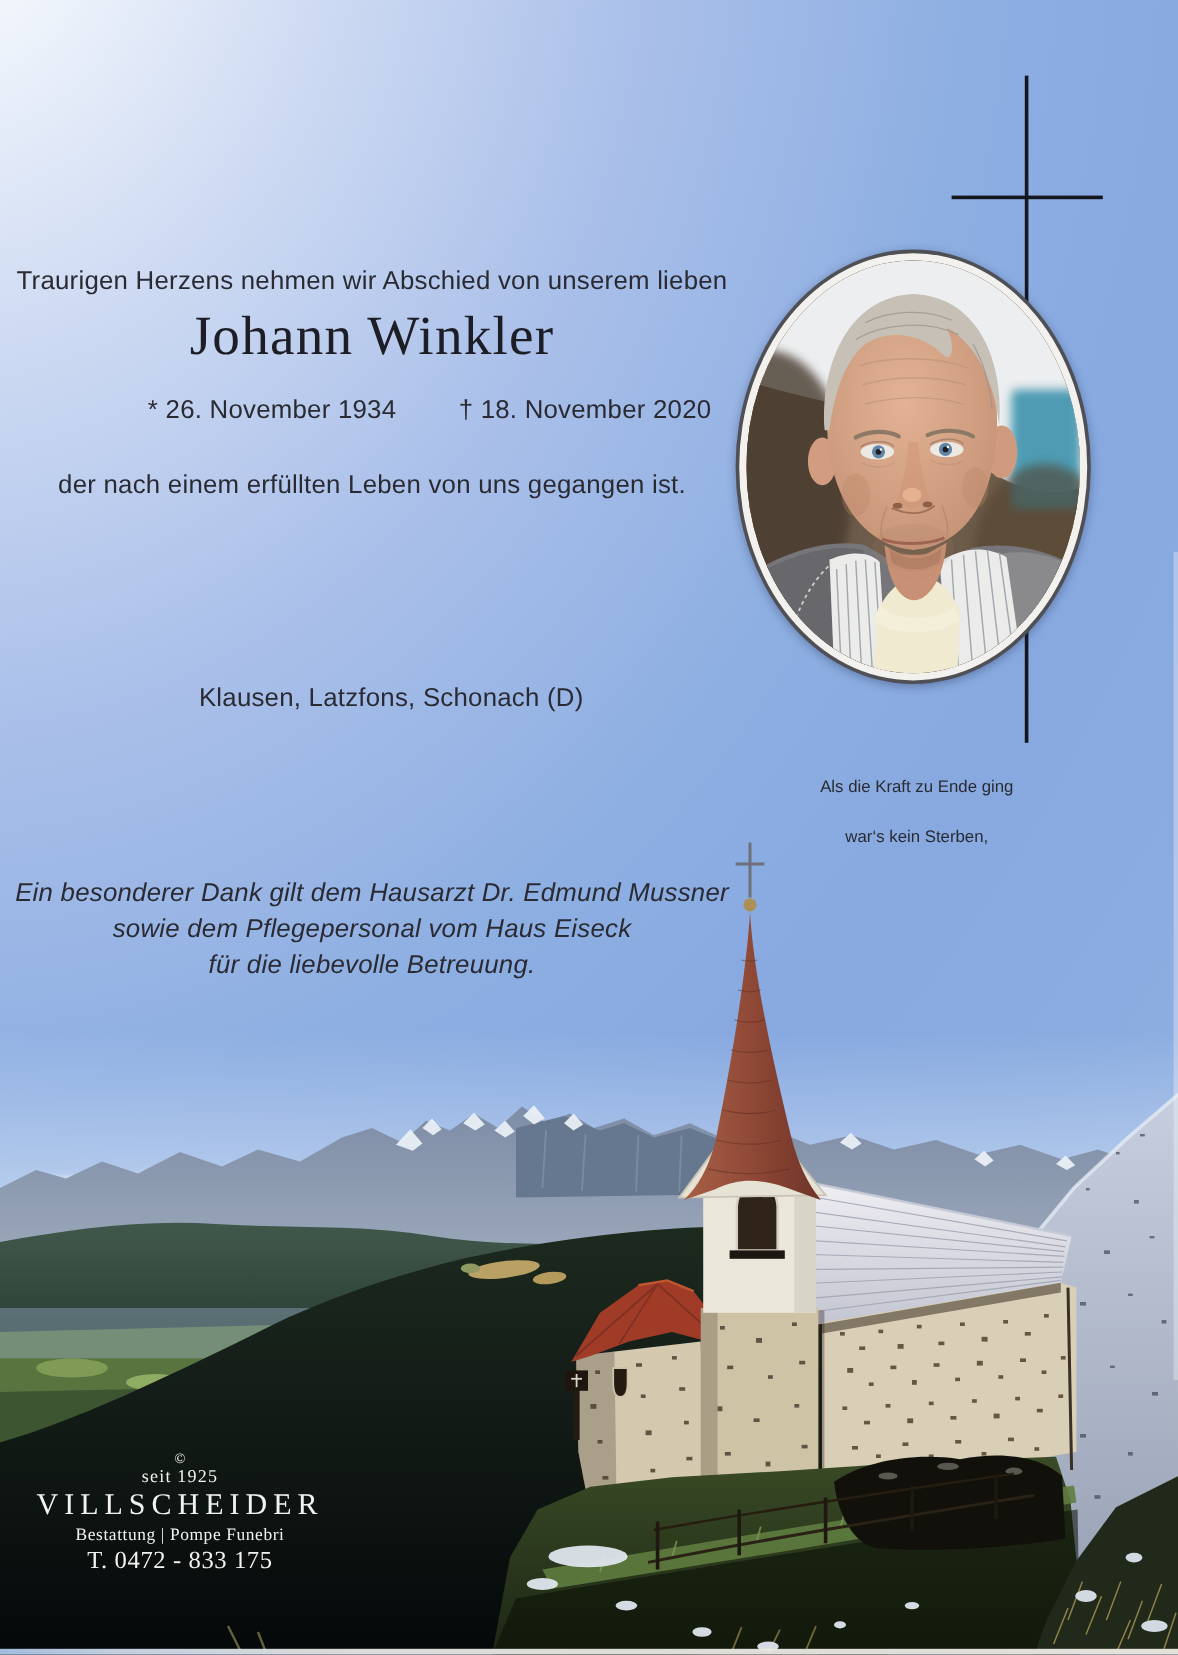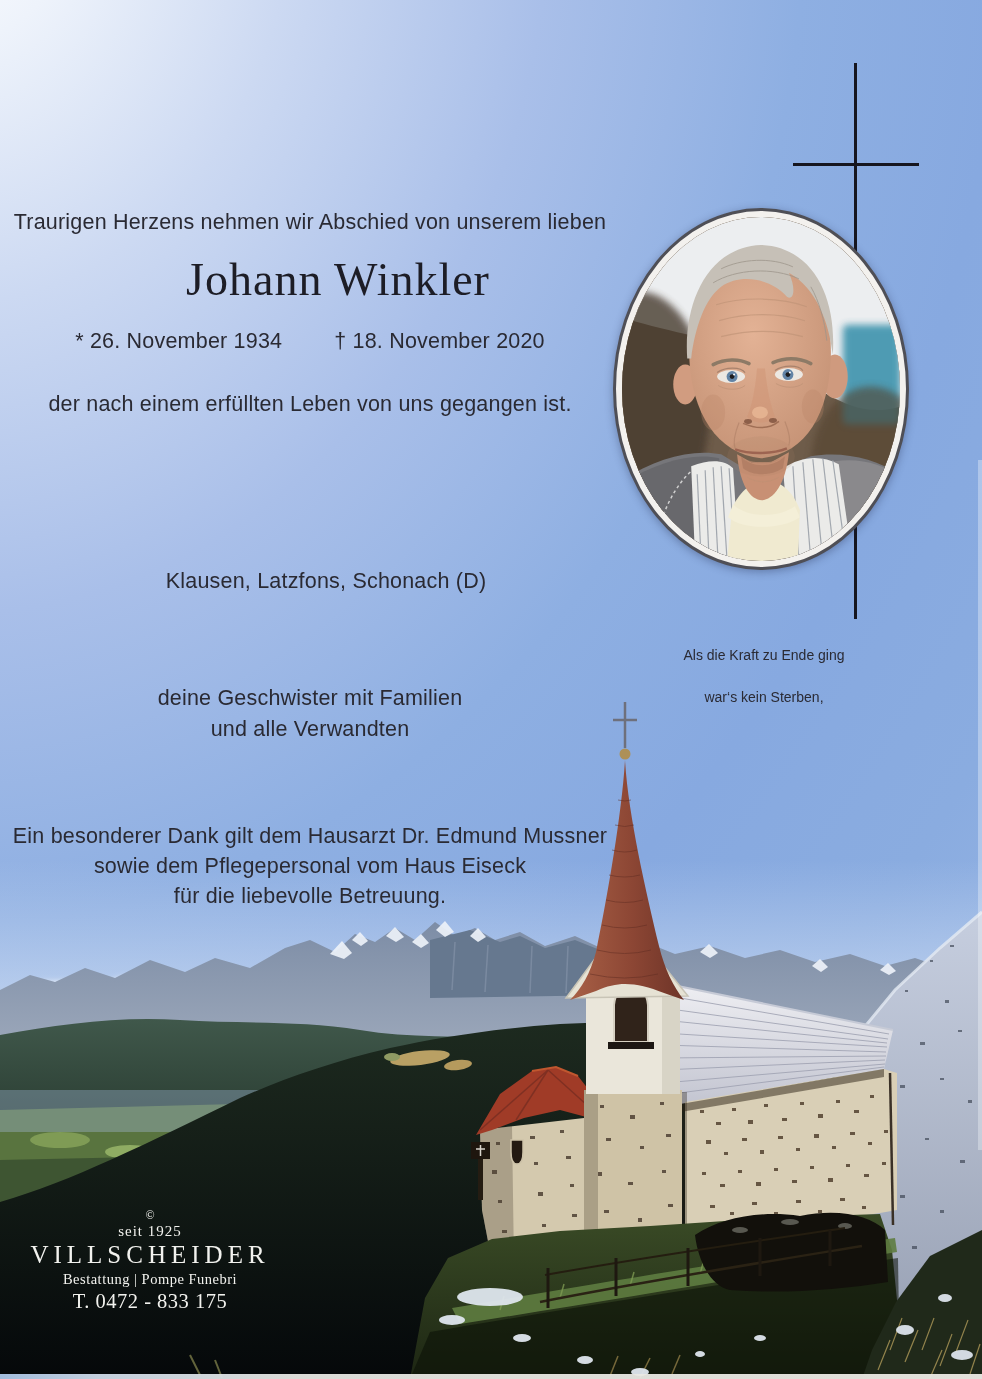--- a/index.html
+++ b/index.html
@@ -507,32 +507,28 @@
         <path d="M114,233 C128,238 152,238 166,232" stroke="#9c604e" stroke-width="2.5" fill="none"></path>
         <path d="M122,243 C136,248 148,248 158,243" stroke="#b98a70" stroke-width="1" fill="none" opacity=".7"></path>
         <path d="M126,261 C136,267 148,267 158,261" stroke="#c09174" stroke-width="1" fill="none" opacity=".6"></path>
         <ellipse cx="92" cy="196" rx="12" ry="18" fill="#b98468" opacity=".3"></ellipse>
         <ellipse cx="192" cy="190" rx="11" ry="17" fill="#b98468" opacity=".3"></ellipse>
         <ellipse cx="140" cy="240" rx="34" ry="20" fill="#a97f66" opacity=".15"></ellipse>
       </svg>
     </div>
   </div>
 
-  <div class="txt sans" style="top:207px;">Traurigen Herzens nehmen wir Abschied von unserem lieben</div>
-  <div class="txt serifbig" style="top:253px;padding-left:28px;">Johann Winkler</div>
-  <div class="txt sans" style="top:326px;">
+  <div class="txt sans" style="top:219px;">Traurigen Herzens nehmen wir Abschied von unserem lieben</div>
+  <div class="txt serifbig" style="top:253px;">Johann Winkler</div>
+  <div class="txt sans" style="top:326px;padding-left:48px;">
     <span>* 26. November 1934</span><span style="display:inline-block;width:52px;"></span><span>† 18. November 2020</span>
   </div>
   <div class="txt sans" style="top:389px;">der nach einem erfüllten Leben von uns gegangen ist.</div>
   <div class="txt sans" style="top:566px;padding-left:16px;">Klausen, Latzfons, Schonach (D)</div>
-  <div class="txt sans" style="top:683px; line-height:31px;">
-    <div>deine Geschwister mit Familien</div>
-    <div>und alle Verwandten</div>
-  </div>
-  <div class="txt sans" style="top:821px;">
+  <div class="txt sans" style="top:729px;font-style:italic;">
     <div>Ein besonderer Dank gilt dem Hausarzt Dr. Edmund Mussner</div>
     <div>sowie dem Pflegepersonal vom Haus Eiseck</div>
     <div>für die liebevolle Betreuung.</div>
   </div>
 
   <div class="poem" style="top:634px;">
     <div>Als die Kraft zu Ende ging</div>
     <div>war‘s kein Sterben,</div>
   </div>
 

